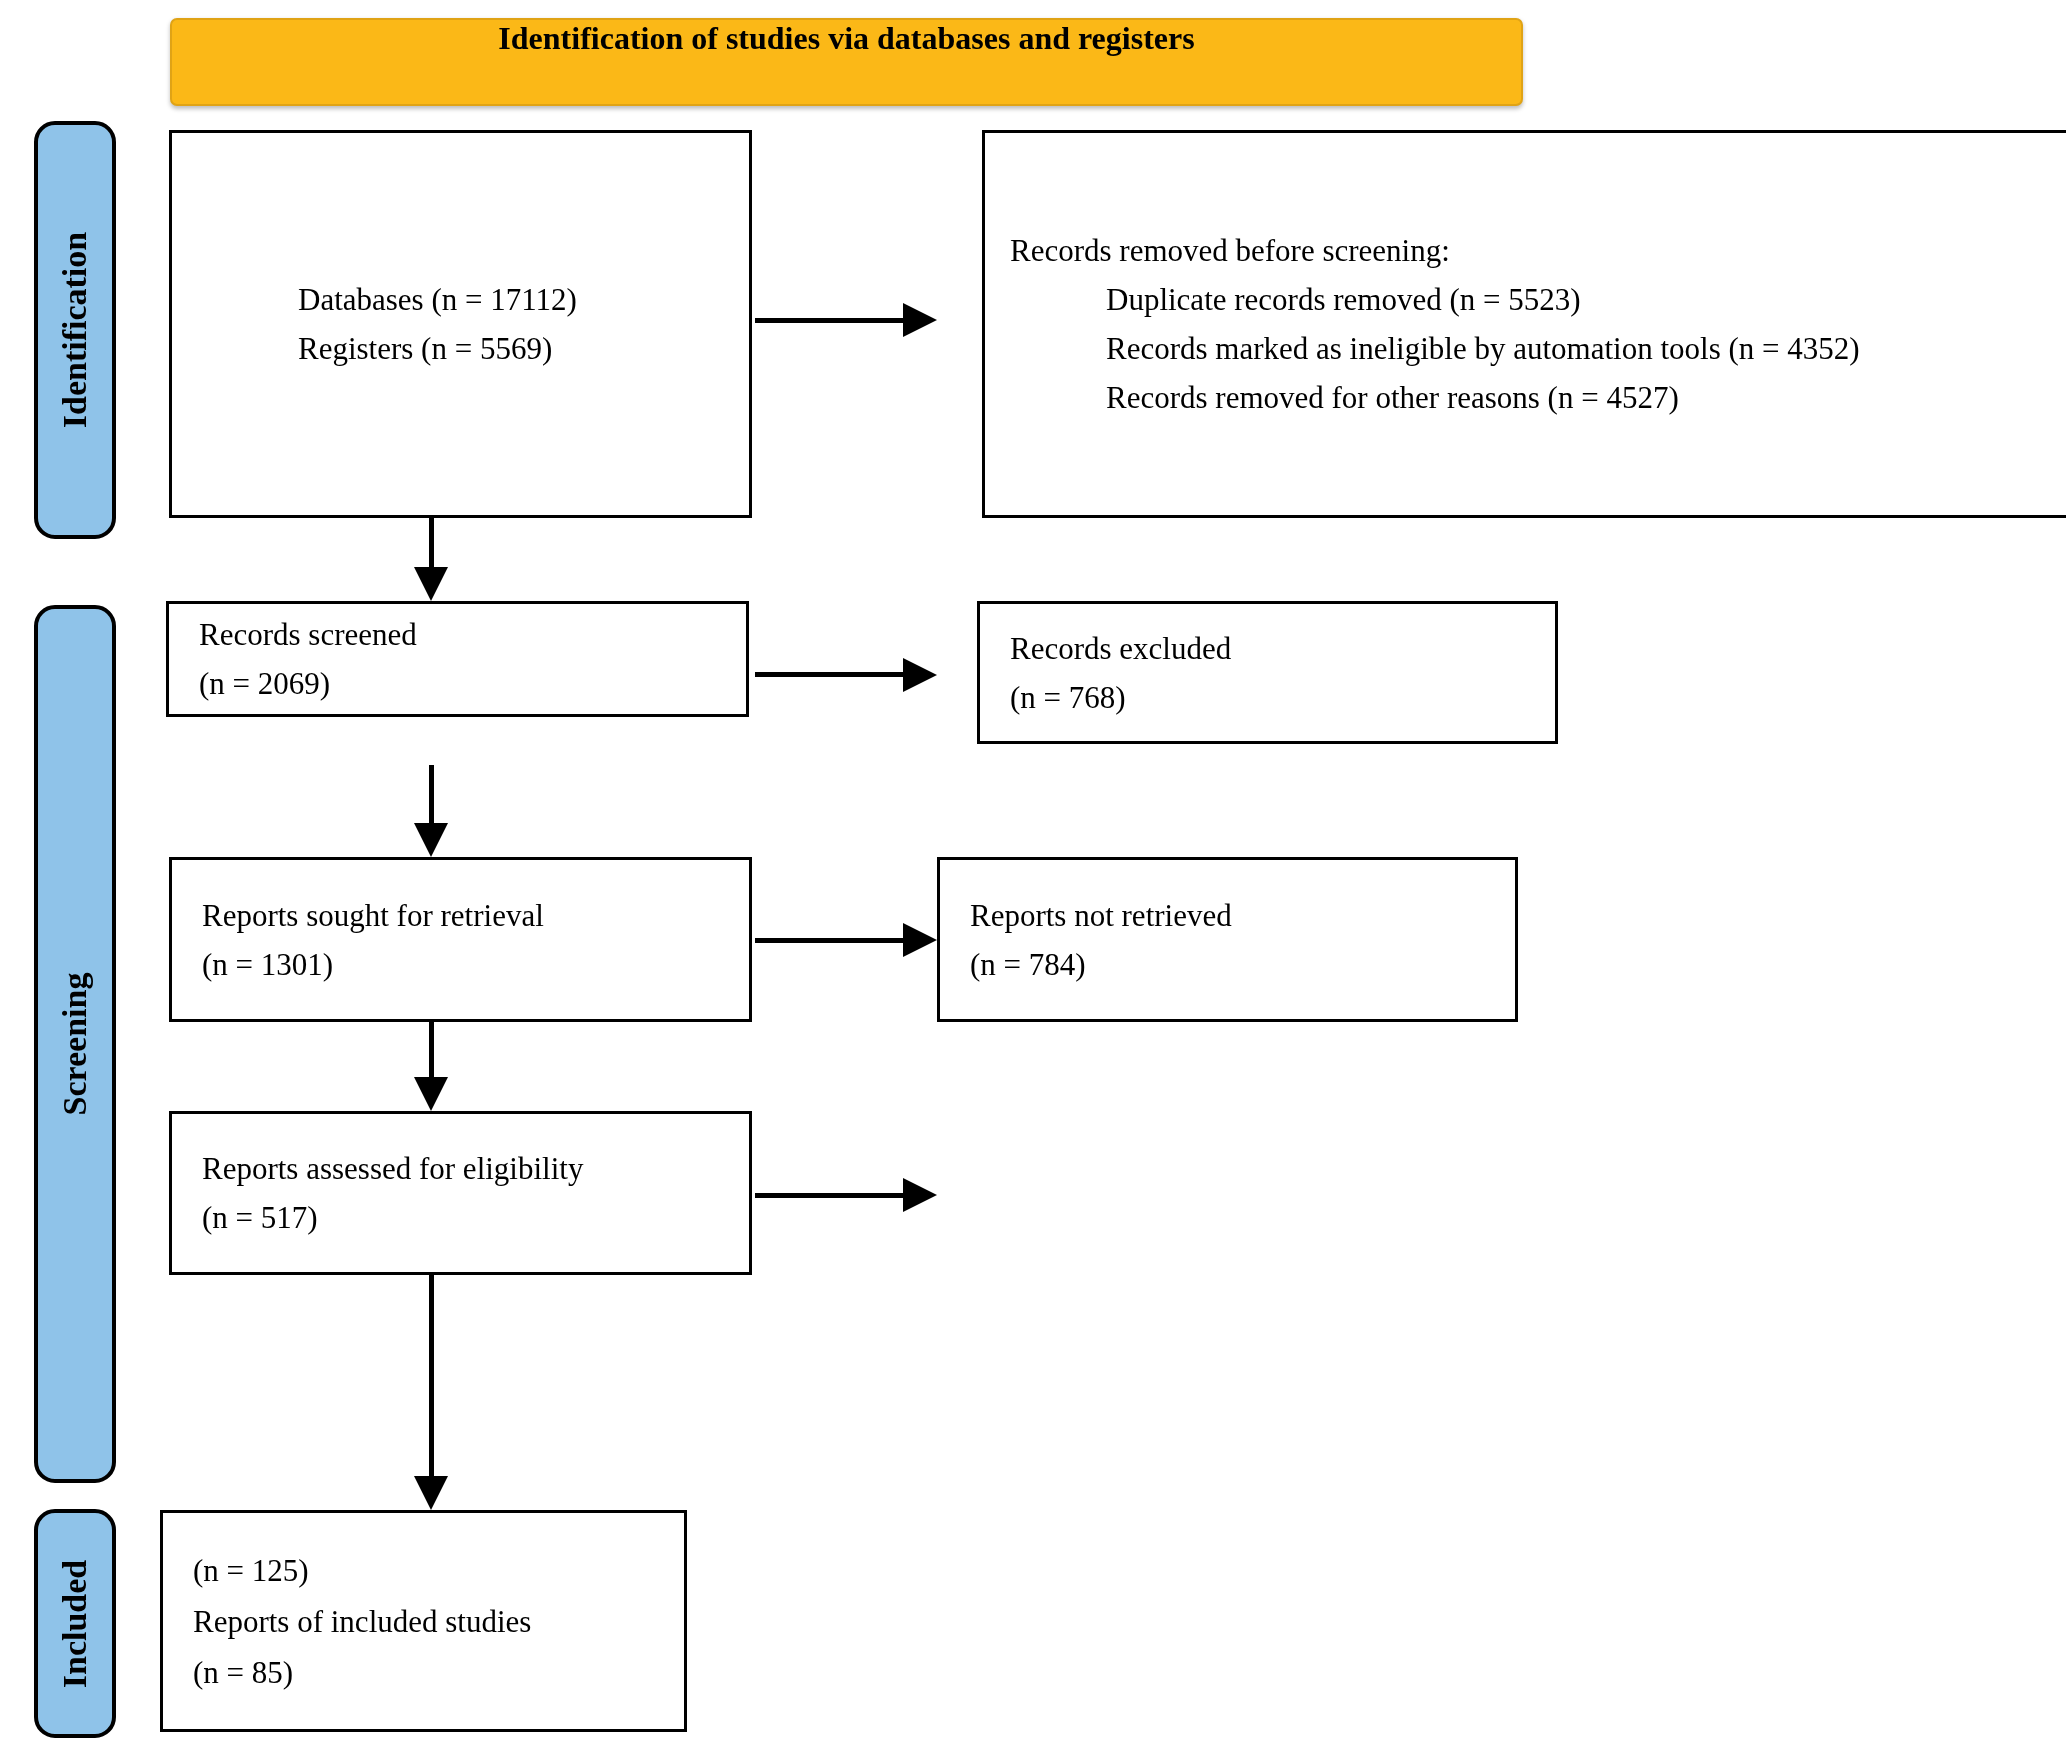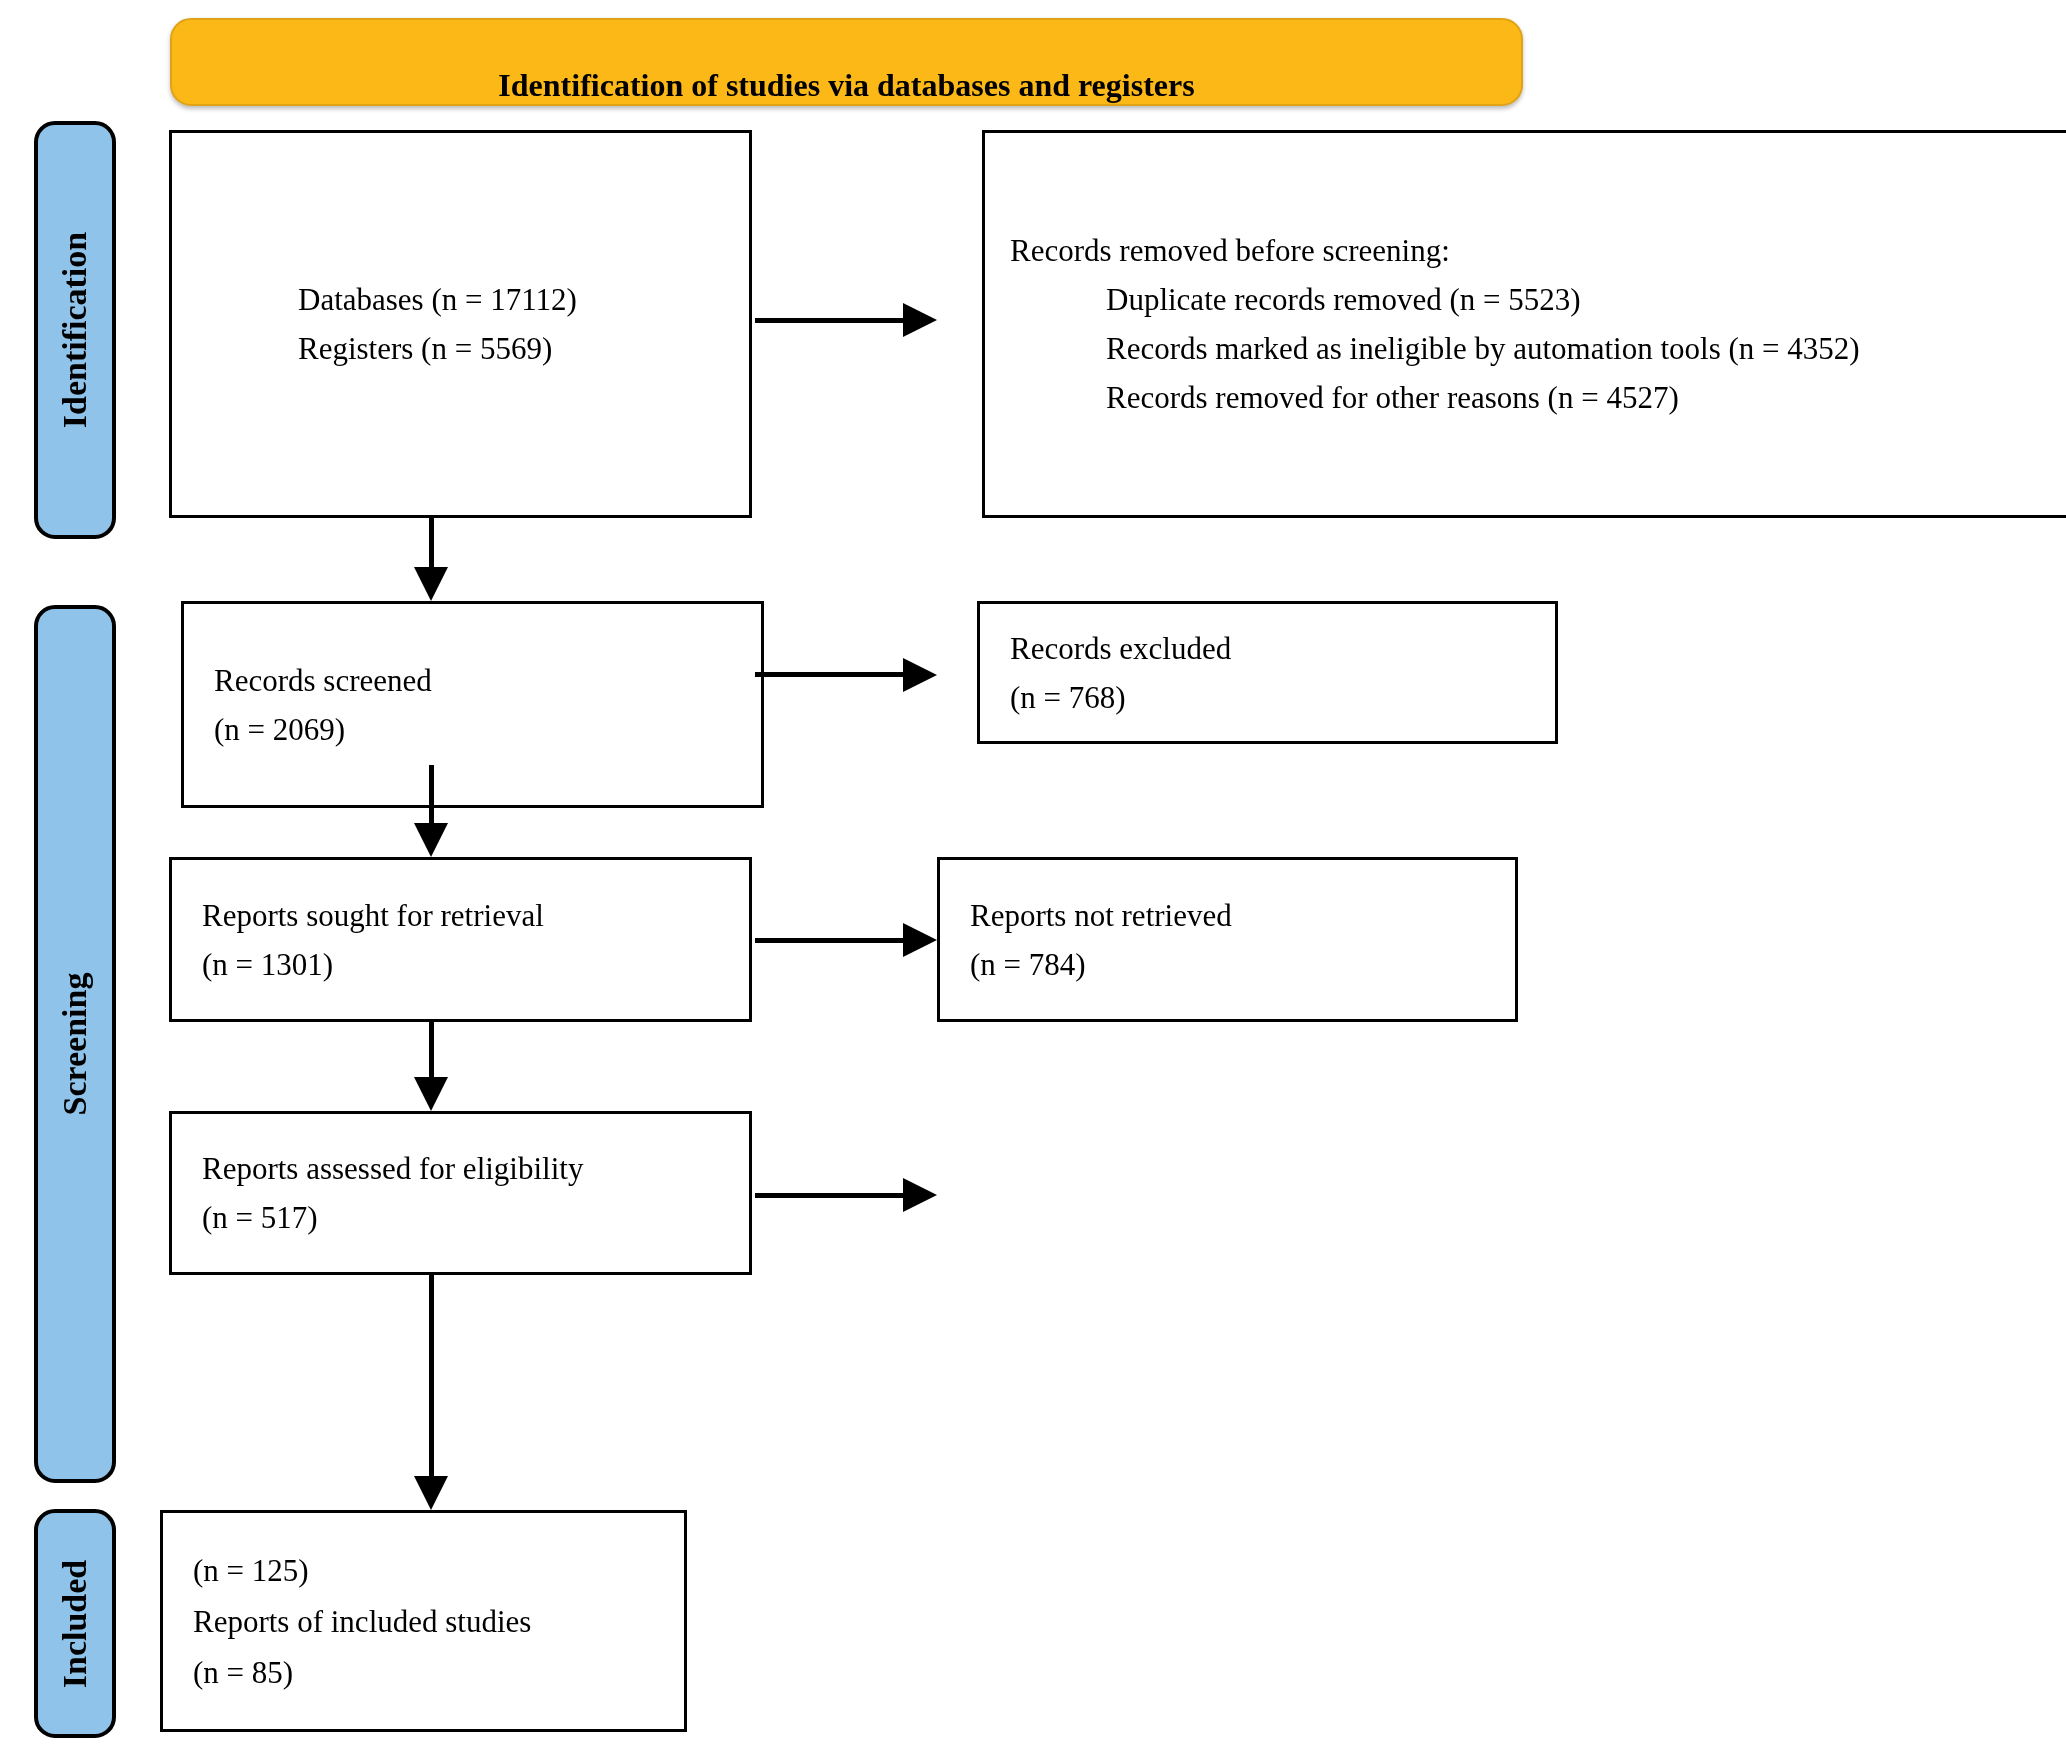--- a/index.html
+++ b/index.html
@@ -14,23 +14,23 @@
     background: #ffffff;
     font-family: "Liberation Serif", serif;
     color: #000000;
     overflow: hidden;
   }
   .abs { position: absolute; box-sizing: border-box; }
 
   .banner {
     background: #FBB817;
     border: 2.2px solid #E0A315;
-    border-radius: 21px;
+    border-radius: 7px;
     display: flex;
-    align-items: flex-end;
+    align-items: flex-start;
     justify-content: center;
     font-weight: bold;
     font-size: 32px;
     box-shadow: 0 2.7px 4.4px rgba(0,0,0,0.25);
   }
 
   .stage {
     background: #8FC3E9;
     border: 4.4px solid #000000;
     border-radius: 21px;
@@ -103,21 +103,21 @@
     <div class="indent">Registers (n = 5569)</div>
   </div>
 
   <div class="abs flowbox" style="left:982px; top:130px; width:1099px; height:388px; padding-left:25px;">
     <div>Records removed before screening:</div>
     <div class="indent">Duplicate records removed (n = 5523)</div>
     <div class="indent">Records marked as ineligible by automation tools (n = 4352)</div>
     <div class="indent">Records removed for other reasons (n = 4527)</div>
   </div>
 
-  <div class="abs flowbox" style="left:181px; top:601px; width:583px; height:207px;">
+  <div class="abs flowbox" style="left:166px; top:601px; width:583px; height:116px;">
     <div>Records screened</div>
     <div>(n = 2069)</div>
   </div>
 
   <div class="abs flowbox" style="left:977px; top:601px; width:581px; height:143px;">
     <div>Records excluded</div>
     <div>(n = 768)</div>
   </div>
 
   <div class="abs flowbox" style="left:169px; top:857px; width:583px; height:165px;">

